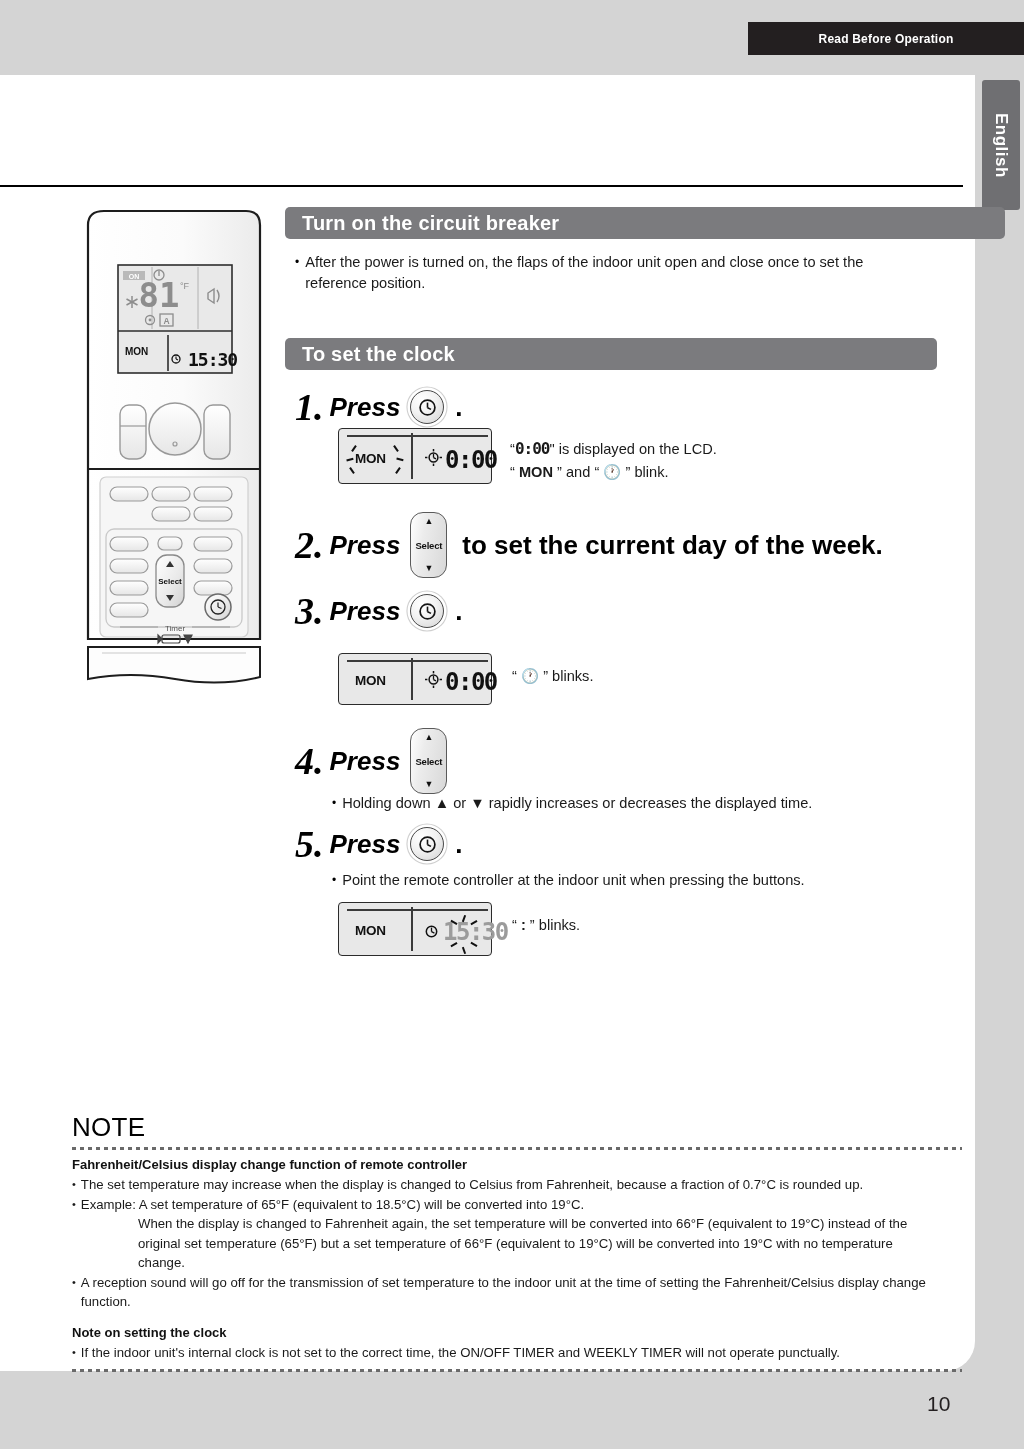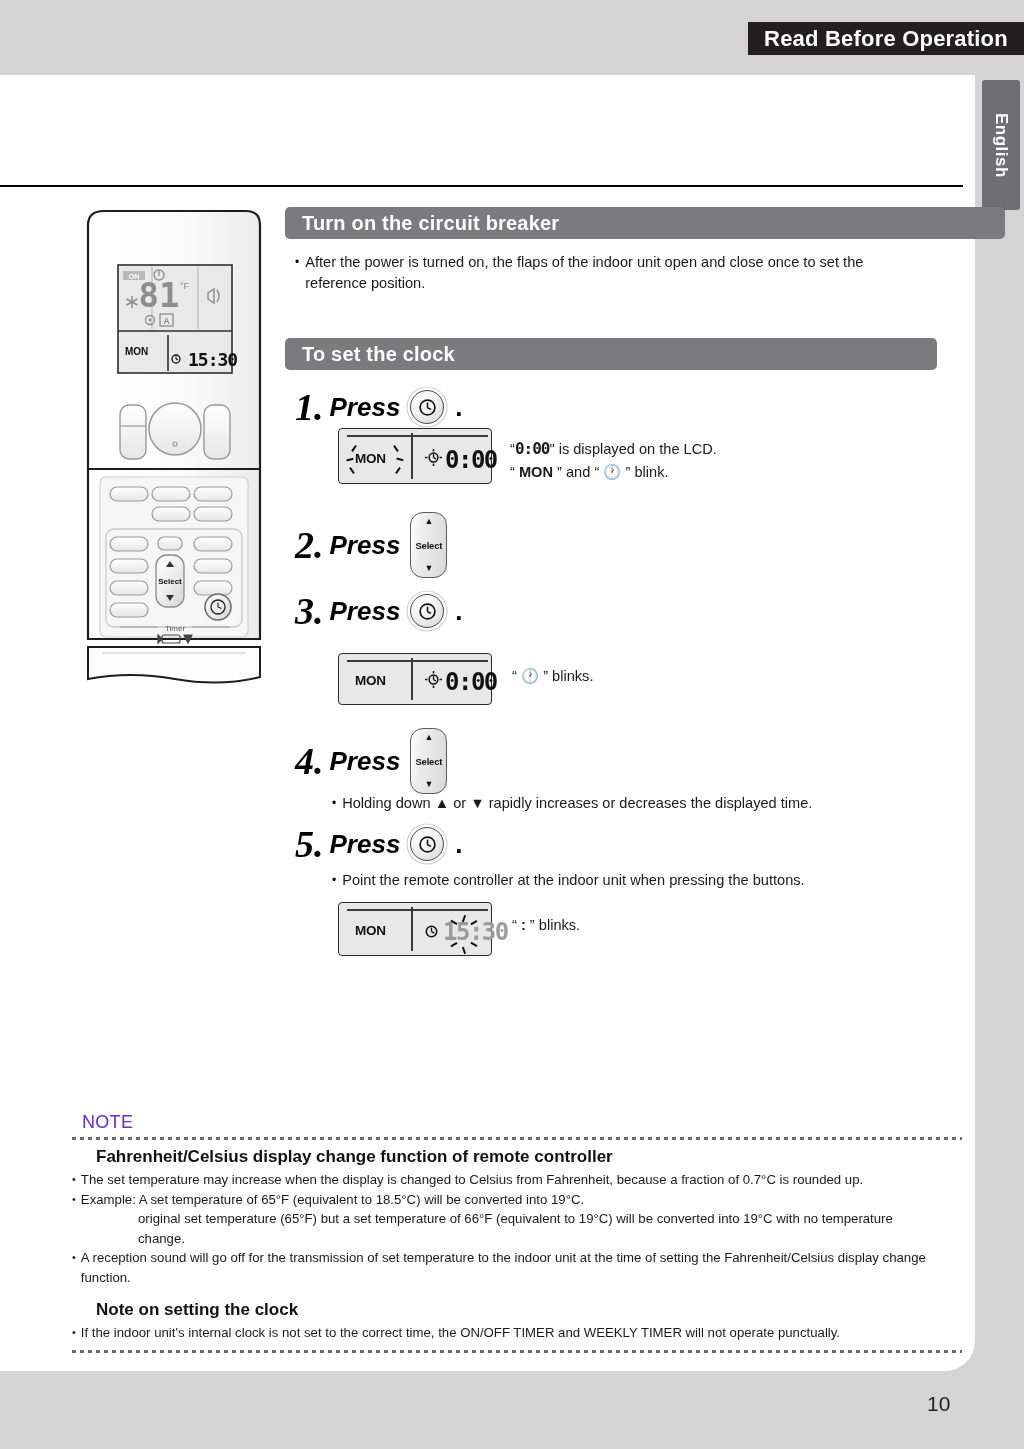--- a/index.html
+++ b/index.html
@@ -12,21 +12,21 @@
   #root { position: relative; width: 1024px; height: 1449px; }
 
   
   .top-banner {
     position: absolute; left: 748px; top: 22px;
     width: 276px; height: 33px;
     background: #231f20;
     display: flex; align-items: center; justify-content: center;
   }
   .top-banner span {
-    color: #ffffff; font-size: 22px; font-weight: bold;
+    color: #ffffff; font-size: 12px; font-weight: bold;
     letter-spacing: .2px;
   }
 
   
   .page-sheet {
     position: absolute; left: 0; top: 75px;
     width: 975px; height: 1296px;
     background: #ffffff;
     border-bottom-right-radius: 30px;
   }
@@ -151,26 +151,26 @@
     font-family: "DejaVu Sans Mono", monospace; font-weight: bold;
     font-size: 16px; letter-spacing: -1px;
   }
   .callout .bold { font-weight: bold; }
 
   
   #remote { position: absolute; left: 80px; top: 207px; }
 
   
   #note-wrap { position: absolute; left: 72px; top: 1112px; width: 890px; }
-  .note-title { font-size: 18px; color: #6d28d9; letter-spacing: .3px; margin-left: 10px; }
+  .note-title { font-size: 26px; color: #000000; letter-spacing: .3px; }
   .dot-rule {
     height: 3px; margin: 4px 0 7px 0;
     background-image: repeating-linear-gradient(to right, #6a6a6a 0 4px, transparent 4px 8px);
   }
-  .note-sub { font-size: 17px; font-weight: bold; color: #111; margin-bottom: 3px; margin-left: 24px; }
+  .note-sub { font-size: 13px; font-weight: bold; color: #111; margin-bottom: 3px; }
   .note-li { display: flex; font-size: 13.2px; line-height: 19.5px; color: #1a1a1a; }
   .note-li .d { margin-right: 5px; font-size: 11px; line-height: 19.5px; }
   .note-indent { margin-left: 66px; font-size: 13.2px; line-height: 19.5px; color: #1a1a1a; }
   .note-gap { height: 13px; }
 </style>
 </head>
 <body>
 
 <div id="root">
 
@@ -373,20 +373,21 @@
   </div>
 
   <div class="step" style="left:295px; top:512px;">
     <span class="step-num">2.</span>
     <span class="step-press" style="margin-left:6px;">Press</span>
     <span class="btn-select">
       <span class="arr">▲</span>
       <span class="lbl">Select</span>
       <span class="arr">▼</span>
     </span>
+    <span class="step-tail">to set the current day of the week.</span>
   </div>
 
   <div class="step" style="left:295px; top:592px;">
     <span class="step-num">3.</span>
     <span class="step-press" style="margin-left:6px;">Press</span>
     <span class="btn-clock">
       <svg width="19" height="19" viewBox="0 0 19 19">
         <circle cx="9.5" cy="9.5" r="7.4" fill="none" stroke="#141414" stroke-width="1.7"></circle>
         <line x1="9.5" y1="4.6" x2="9.5" y2="9.7" stroke="#141414" stroke-width="1.6"></line>
         <line x1="9.5" y1="9.7" x2="13" y2="11.4" stroke="#141414" stroke-width="1.6"></line>
@@ -493,20 +494,21 @@
 
     <div class="note-li">
       <span class="d">•</span>
       <span>The set temperature may increase when the display is changed to Celsius from Fahrenheit, because a fraction of 0.7°C is rounded up.</span>
     </div>
 
     <div class="note-li">
       <span class="d">•</span>
       <span>Example: A set temperature of 65°F (equivalent to 18.5°C) will be converted into 19°C.</span>
     </div>
+    <div class="note-indent">When the display is changed to Fahrenheit again, the set temperature will be converted into 66°F (equivalent to 19°C) instead of the</div>
     <div class="note-indent">original set temperature (65°F) but a set temperature of 66°F (equivalent to 19°C) will be converted into 19°C with no temperature</div>
     <div class="note-indent">change.</div>
 
     <div class="note-li">
       <span class="d">•</span>
       <span>A reception sound will go off for the transmission of set temperature to the indoor unit at the time of setting the Fahrenheit/Celsius display change function.</span>
     </div>
 
     <div class="note-gap"></div>
 

